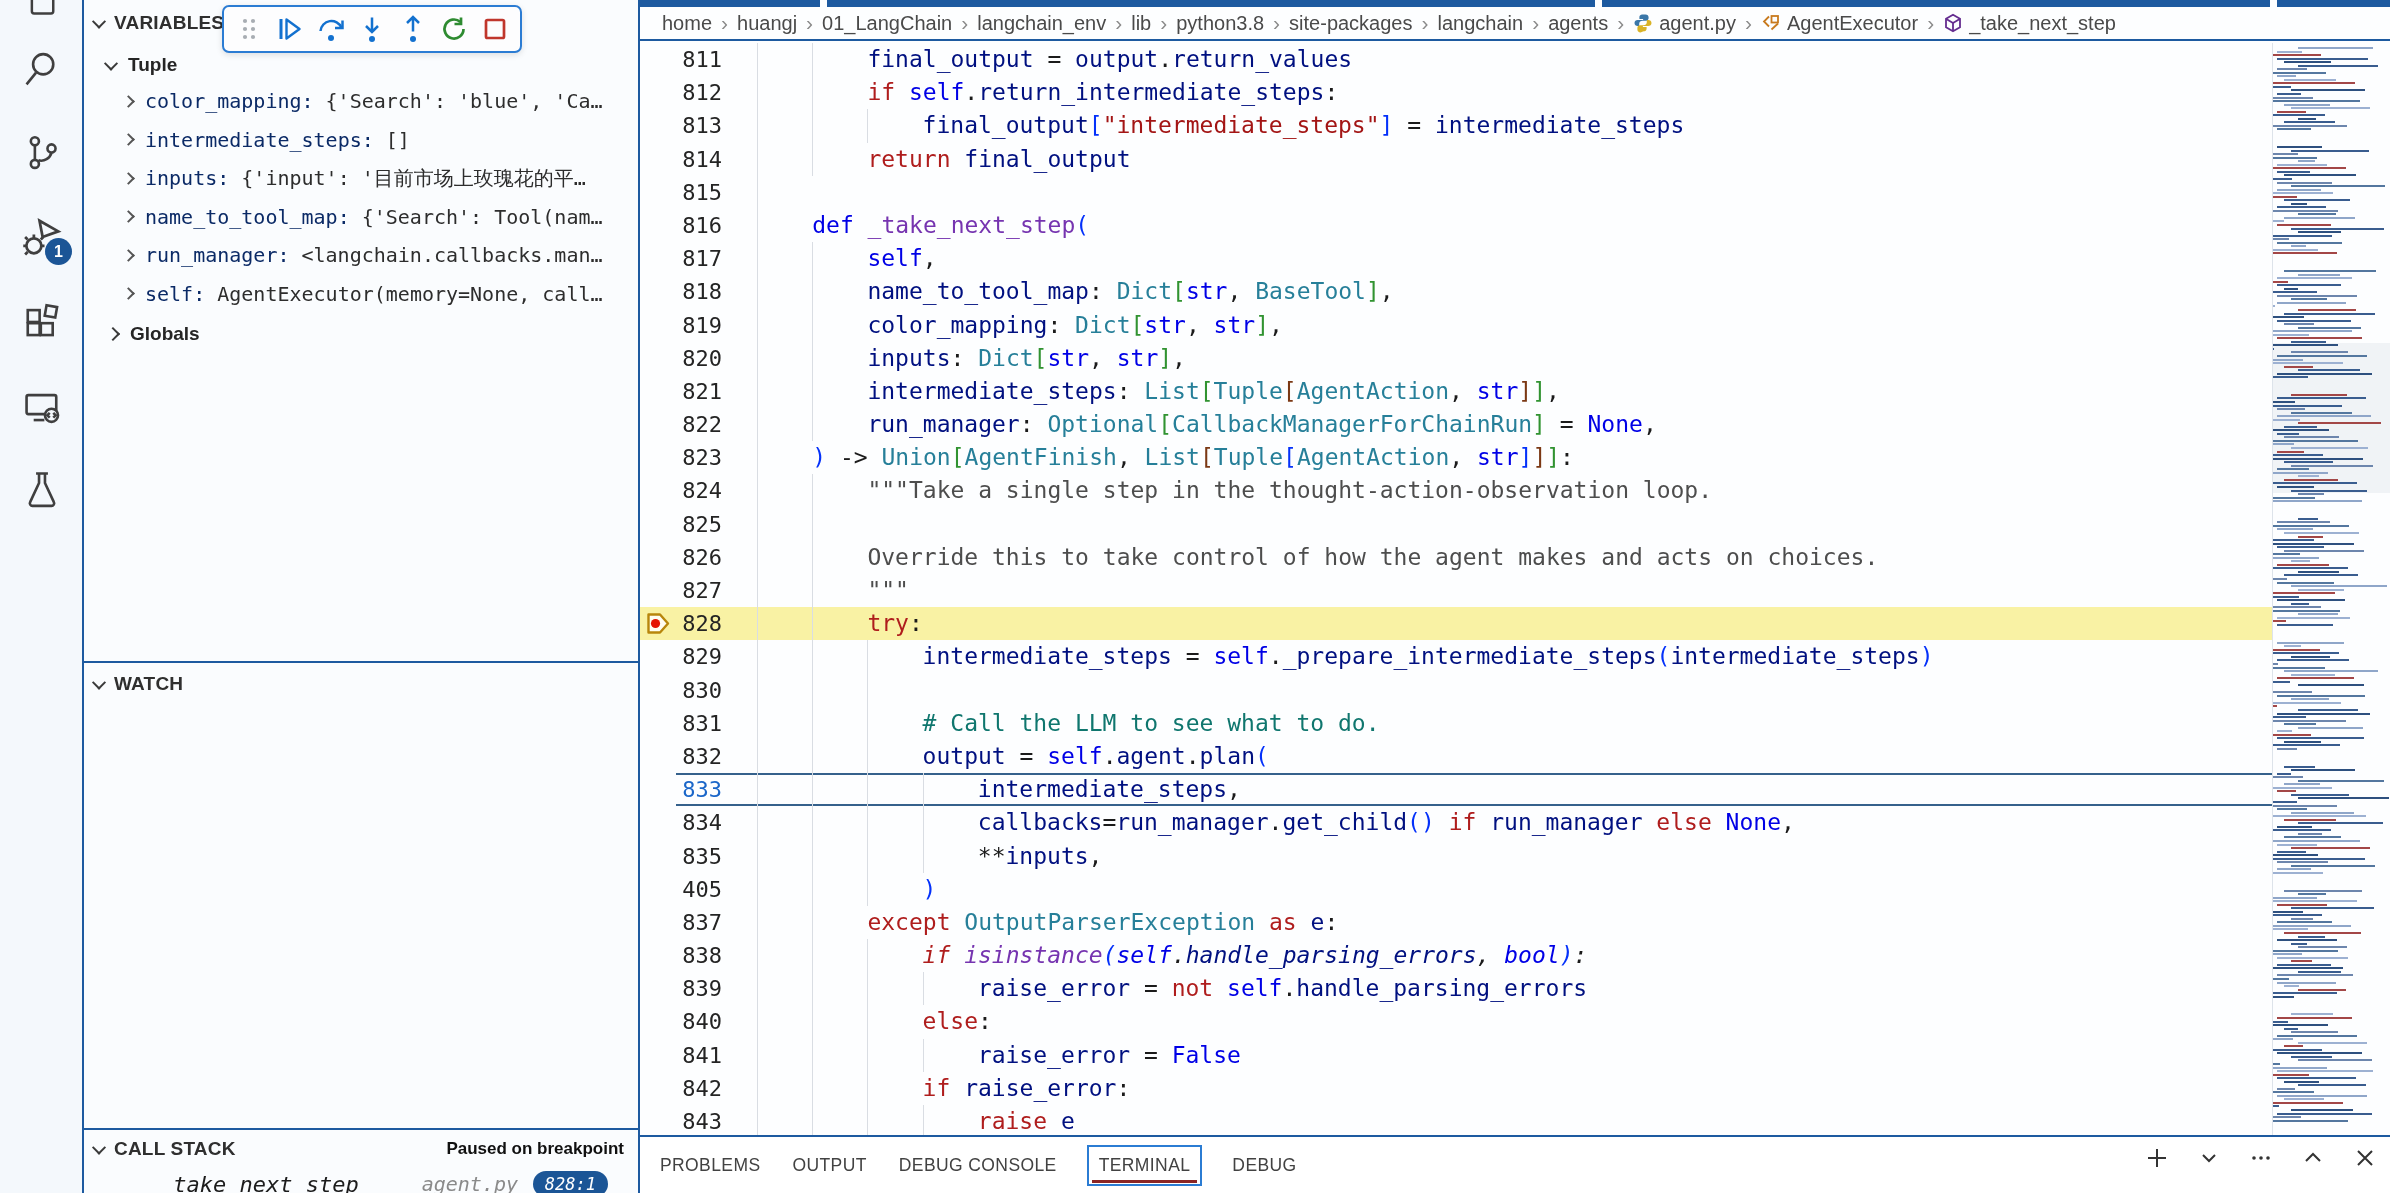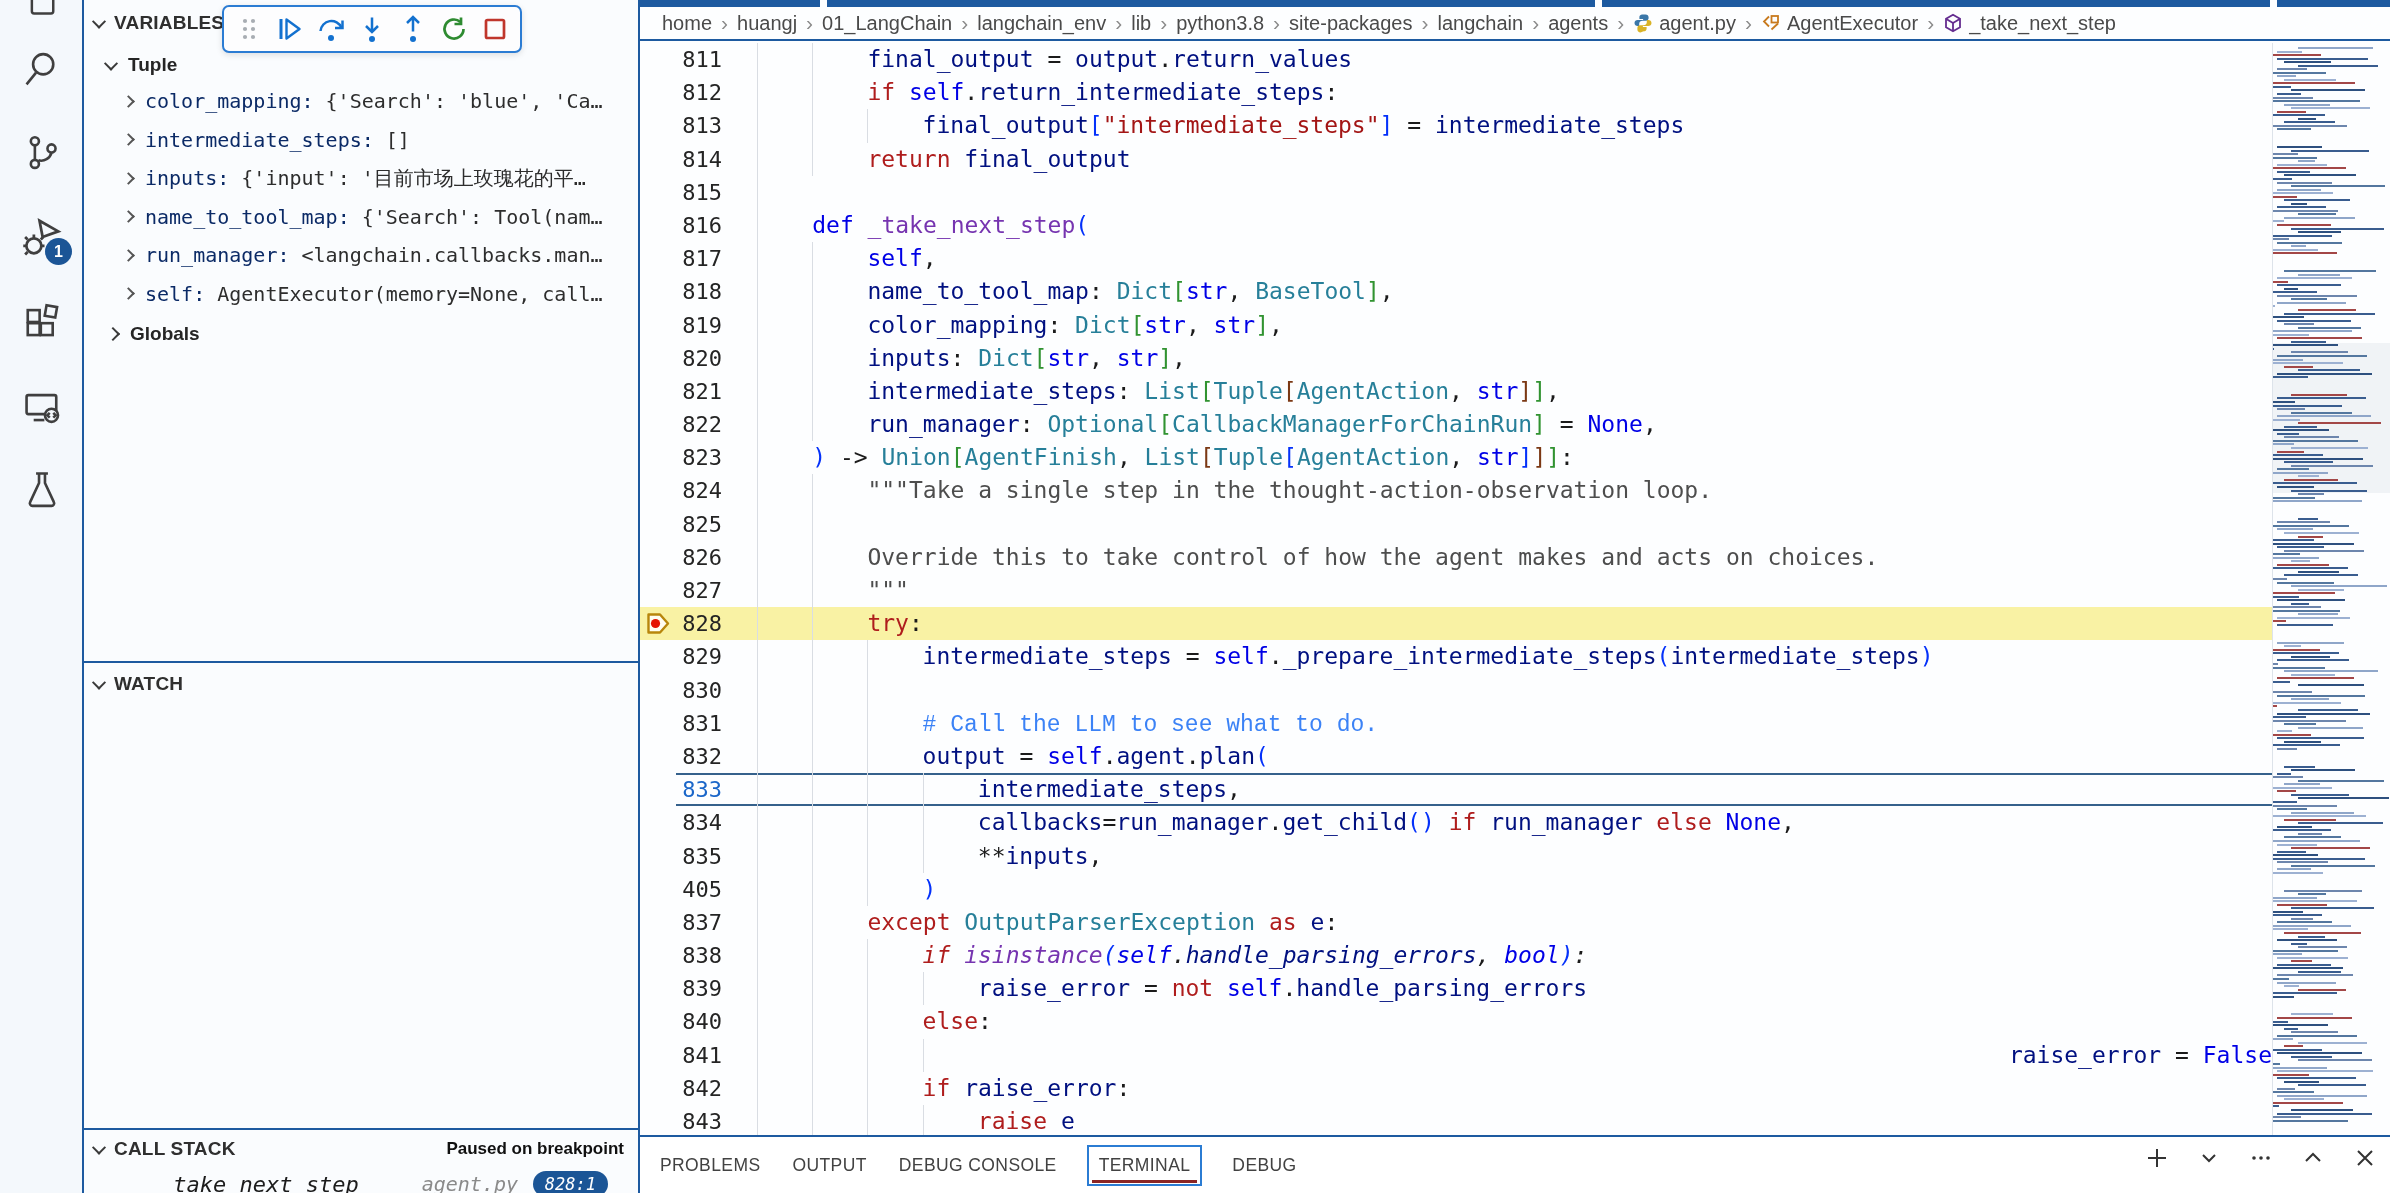--- a/index.html
+++ b/index.html
@@ -72,21 +72,21 @@
   .bpm svg{position:absolute;left:5px;top:3px;}
   .linemain{flex:1;display:flex;min-width:0;}
   .linemain.cur{box-shadow:inset 0 2px 0 #35618c, inset 0 -2px 0 #35618c;}
   .lnum{width:46px;flex:none;text-align:right;font-size:22px;color:#242424;line-height:33.2px;}
   .lnum.active{color:#1a66c9;}
   .codewrap{flex:1;position:relative;min-width:0;}
   .guide{position:absolute;top:0;bottom:0;width:1px;background:#d9dde3;}
   .codetext{line-height:33.2px;white-space:pre;}
   .tk-p{color:#1b1b1b;} .tk-v{color:#001080;} .tk-k{color:#af1d1d;} .tk-d{color:#0000e6;}
   .tk-t{color:#267f99;} .tk-f{color:#7634b0;} .tk-s{color:#a31515;} .tk-doc{color:#4d4d4d;}
-  .tk-c{color:#3b82f6;font-family:Liberation Mono, monospace;} .tk-b{color:#0431fa;} .tk-g{color:#319331;} .tk-o{color:#7b3814;}
+  .tk-c{color:#0f766e;} .tk-b{color:#0431fa;} .tk-g{color:#319331;} .tk-o{color:#7b3814;}
   .minimap{position:absolute;right:0;top:43px;width:118px;bottom:0;background:#fdfeff;
            border-left:1px solid #dde3ea;overflow:hidden;}
   .mm-line{position:absolute;height:2px;}
   .mm-slider{position:absolute;left:0;right:0;top:300px;height:150px;background:rgba(90,110,140,.08);}
 
   
   .panel{position:absolute;left:640px;top:1135px;right:0;bottom:0;background:#ffffff;
          border-top:2px solid #1d5aa0;}
   .tabs{position:absolute;left:18px;top:0;height:56px;display:flex;align-items:center;gap:28px;}
   .tab{font-size:17.5px;color:#424242;letter-spacing:.4px;padding:8px 2px;position:relative;}
@@ -691,21 +691,21 @@
         </div>
         <div class="row">
           <div class="bpm"></div>
           <div class="linemain">
             <div class="lnum">841</div>
             <div class="codewrap">
               <div class="guide" style="left: 35px;"></div>
               <div class="guide" style="left: 90.2px;"></div>
               <div class="guide" style="left: 145.4px;"></div>
               <div class="guide" style="left: 200.6px;"></div>
-              <div class="codetext" style="padding-left: 255.8px; text-align: right;"><span class="tk-v">raise_error</span><span class="tk-p"> = </span><span class="tk-d">False</span></div>
+              <div class="codetext" style="padding-left: 255.8px;"><span class="tk-v">raise_error</span><span class="tk-p"> = </span><span class="tk-d">False</span></div>
             </div>
           </div>
         </div>
         <div class="row">
           <div class="bpm"></div>
           <div class="linemain">
             <div class="lnum">842</div>
             <div class="codewrap">
               <div class="guide" style="left: 35px;"></div>
               <div class="guide" style="left: 90.2px;"></div>

